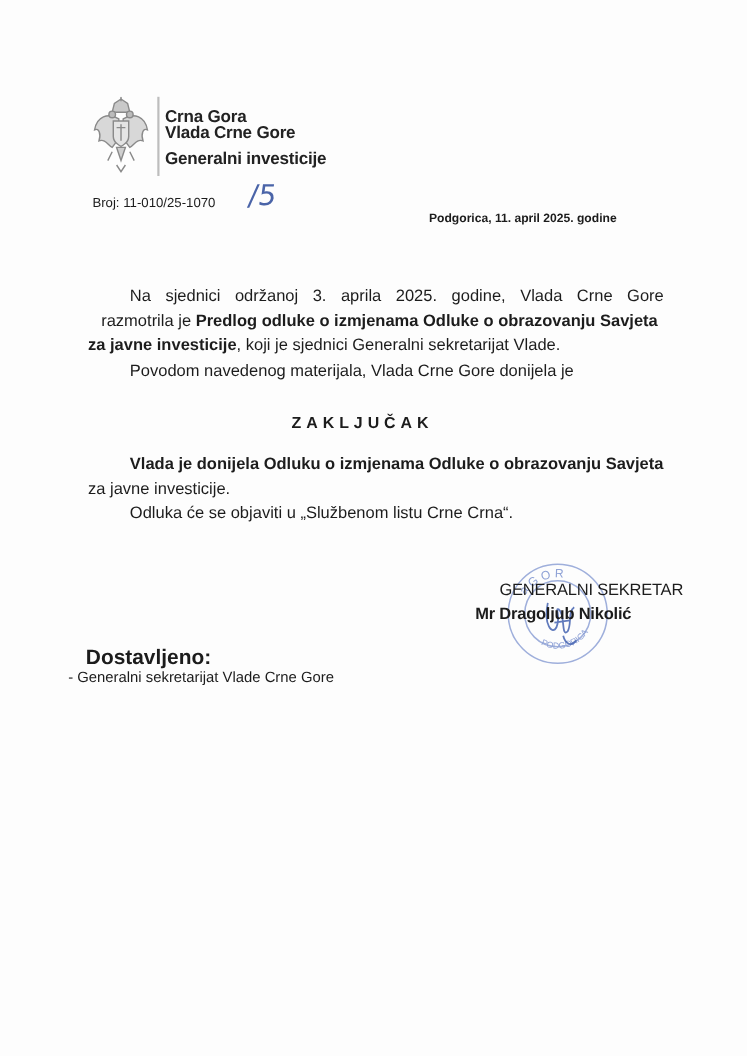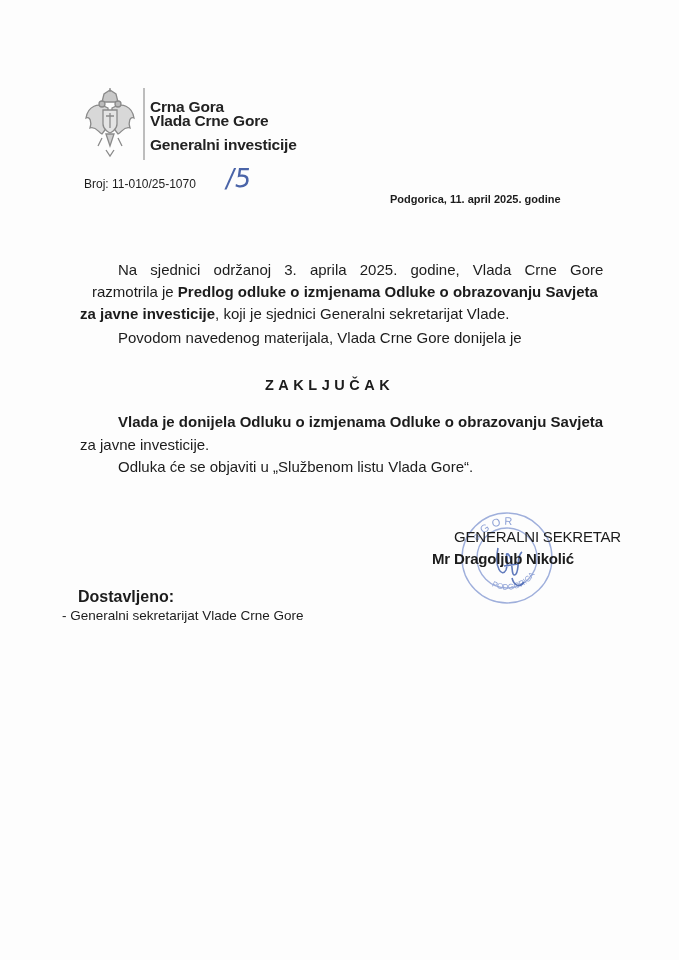--- a/index.html
+++ b/index.html
@@ -23,21 +23,21 @@
   .l3 { top:305px; left:80px; }
   .l4 { top:329px; left:118px; }
   .zak { left:265px; top:377px; font-size:14.5px; font-weight:bold; letter-spacing:4.5px; white-space:nowrap; }
   .z1 { top:413px; left:118px;font-weight:bold; }
   .z2 { top:436px; left:80px; }
   .z3 { top:458px; left:118px; }
   b { font-weight:bold; }
   .stamp { left:458px; top:508px; width:98px; height:98px; }
   .sig-title { left:414px; top:528px; font-size:15px; font-weight:normal; white-space:nowrap; letter-spacing:-0.2px; z-index:2;margin-left:40px; }
   .sig-name { left:432px; top:550px; font-size:15px; font-weight:bold; white-space:nowrap; letter-spacing:-0.2px; z-index:2; }
-  .dost { left:62px; top:588px; font-size:16px; font-weight:bold; white-space:nowrap;padding-left:16px; }
+  .dost { left:62px; top:588px; font-size:19px; font-weight:bold; white-space:nowrap;padding-left:16px; }
   .dost-item { left:62px; top:608px; font-size:13.5px; white-space:nowrap;text-align:right; }
 </style>
 </head>
 <body>
 
 <div class="abs crest">
   <svg width="52" height="70" viewBox="0 0 52 70">
     <g fill="none" stroke="#8a8a8a" stroke-width="1.3">
 
       <path d="M18 14 L20 6 L26 2 L32 6 L34 14 Z" fill="#c9c9c9"></path>
@@ -69,21 +69,21 @@
 <div class="abs place">Podgorica, 11. april 2025. godine</div>
 
 <div class="abs p l1">Na sjednici održanoj 3. aprila 2025. godine, Vlada Crne Gore</div>
 <div class="abs p l2"><span>razmotrila je </span><b>Predlog odluke o izmjenama Odluke o obrazovanju Savjeta</b></div>
 <div class="abs p l3"><b>za javne investicije</b><span>, koji je sjednici Generalni sekretarijat Vlade.</span></div>
 <div class="abs p l4">Povodom navedenog materijala, Vlada Crne Gore donijela je</div>
 
 <div class="abs zak">ZAKLJUČAK</div>
 <div class="abs p z1">Vlada je donijela Odluku o izmjenama Odluke o obrazovanju Savjeta</div>
 <div class="abs p z2">za javne investicije.</div>
-<div class="abs p z3">Odluka će se objaviti u „Službenom listu Vlada Gore“.</div>
+<div class="abs p z3">Odluka će se objaviti u „Službenom listu Crne Crna“.</div>
 
 <div class="abs stamp">
   <svg width="98" height="98" viewBox="0 0 98 98">
     <defs>
       <path id="arcTop" d="M14 52 A35 35 0 0 1 84 52"></path>
       <path id="arcBot" d="M18 60 A33 33 0 0 0 80 60"></path>
     </defs>
     <g fill="none" stroke="#8fa2d6" stroke-width="1.4" opacity="0.85">
       <circle cx="49" cy="50" r="45"></circle>
       <circle cx="49" cy="50" r="30"></circle>

